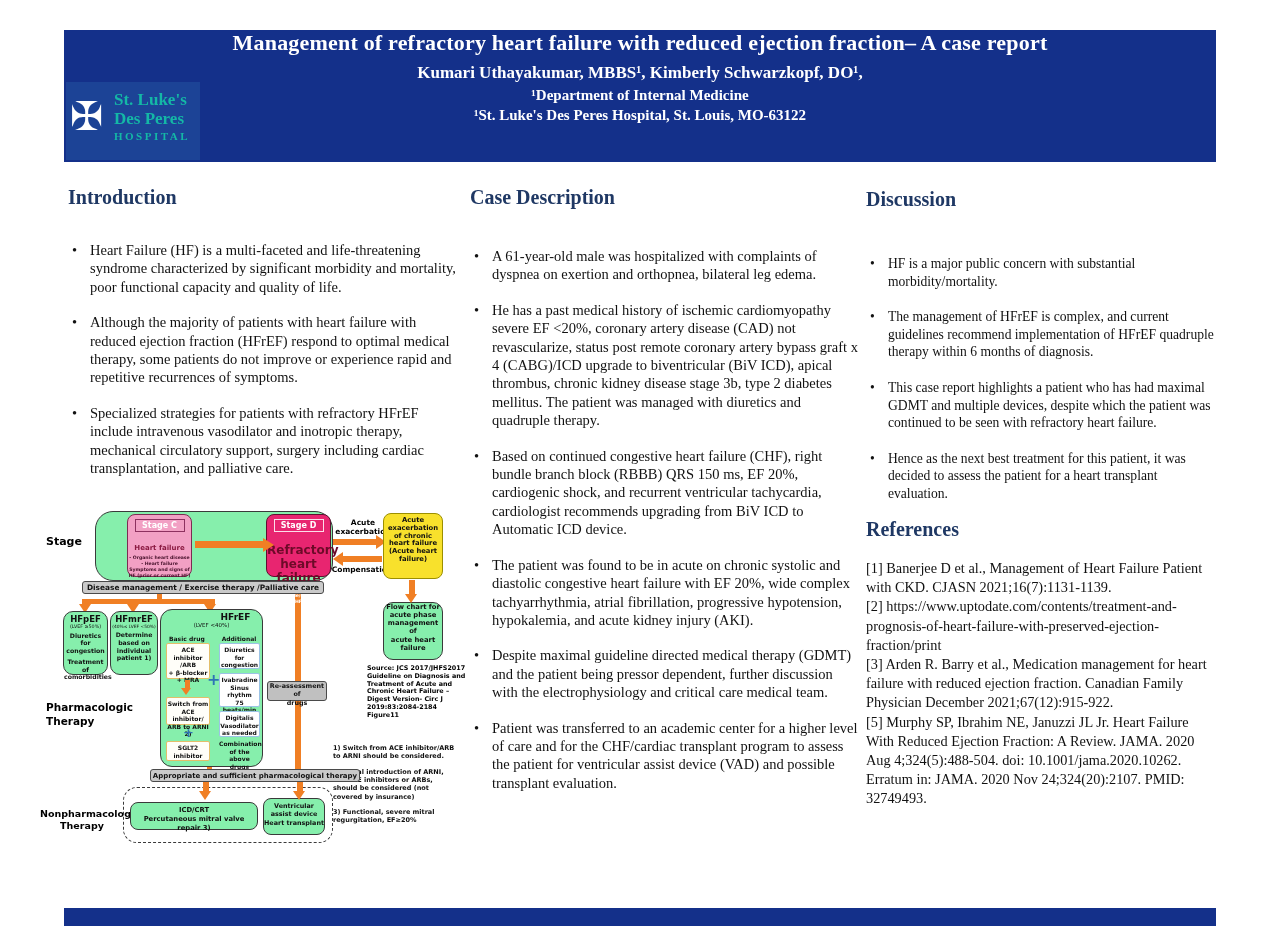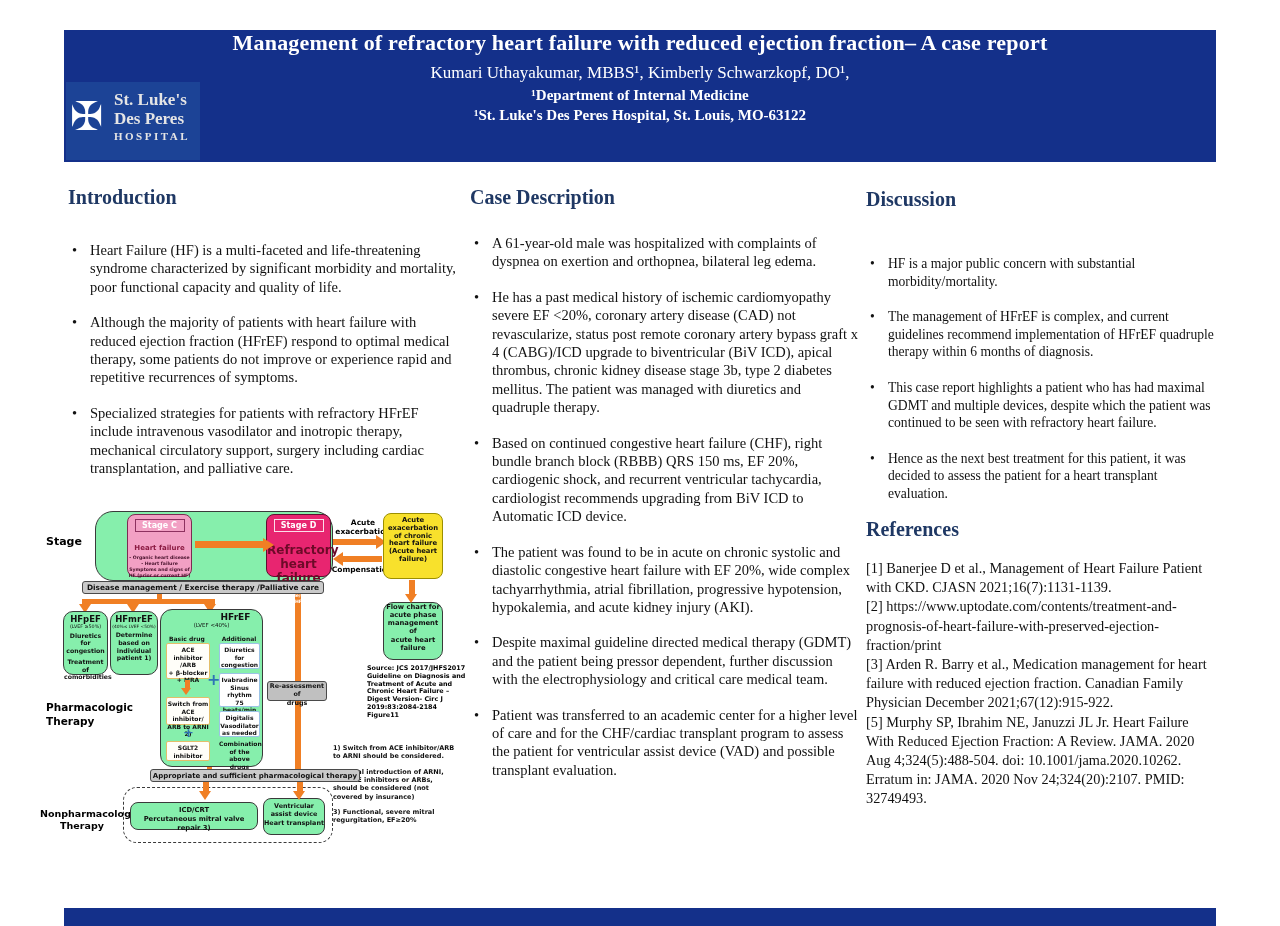--- a/index.html
+++ b/index.html
@@ -3,26 +3,26 @@
 <meta charset="utf-8">
 <style>
   html,body{margin:0;padding:0;}
   body{width:1280px;height:926px;position:relative;overflow:hidden;background:#ffffff;
        font-family:"Liberation Serif","DejaVu Serif",serif;color:#111;}
   .abs{position:absolute;}
 
   
   .header{position:absolute;left:64px;top:30px;width:1152px;height:132px;background:#14308A;color:#fff;text-align:center;}
   .header .title{font-size:22px;font-weight:bold;letter-spacing:.2px;}
-  .header .authors{font-size:17px;font-weight:normal;margin-top:7px;}
+  .header .authors{font-size:17px;font-weight:bold;margin-top:7px;}
   .header .dept{font-size:15px;font-weight:bold;margin-top:4px;}
   .header .affil{font-size:15px;font-weight:bold;margin-top:3px;}
   .logo{position:absolute;left:2px;top:52px;width:134px;height:78px;background:#1C4396;text-align:left;}
   .logo .cross{position:absolute;left:4px;top:14px;font-size:40px;color:#fff;font-family:"DejaVu Sans",sans-serif;line-height:40px;}
-  .logo .ltext{position:absolute;left:48px;top:8px;color:#e5e5e5;}
+  .logo .ltext{position:absolute;left:48px;top:8px;color:#14b8a6;}
   .logo .l1,.logo .l2{font-size:17px;font-weight:bold;line-height:19px;}
   .logo .l3{font-size:11px;font-weight:bold;letter-spacing:2.5px;margin-top:2px;}
 
   
   .colhead{font-size:20px;font-weight:bold;color:#1F3864;}
   .col{position:absolute;}
   .bullets{margin-top:0;}
   .bullet{position:relative;padding-left:22px;}
   .bullet::before{content:"\2022";position:absolute;left:4px;}
   .intro-col .bullet,.case-col .bullet{font-size:14.5px;line-height:18.4px;margin-bottom:17px;}
@@ -71,21 +71,21 @@
   <div class="colhead">Introduction</div>
   <div class="bullets" style="margin-top:32px;">
     <div class="bullet">Heart Failure (HF) is a multi-faceted and life-threatening syndrome characterized by significant morbidity  and mortality,  poor functional  capacity and quality  of life.</div>
     <div class="bullet">Although  the majority  of patients with heart failure with reduced ejection  fraction (HFrEF) respond to optimal  medical therapy,  some patients do not improve  or experience rapid and repetitive recurrences of symptoms.</div>
     <div class="bullet">Specialized  strategies for patients with refractory HFrEF include  intravenous vasodilator  and inotropic  therapy, mechanical circulatory  support,  surgery including  cardiac transplantation,  and palliative  care.</div>
   </div>
 </div>
 
 <div class="col case-col" style="left:470px;top:186px;width:388px;">
   <div class="colhead">Case Description</div>
-  <div class="bullets" style="margin-top:25px;">
+  <div class="bullets" style="margin-top:38px;">
     <div class="bullet">A 61-year-old male was hospitalized  with complaints  of dyspnea on exertion and orthopnea,  bilateral leg  edema.</div>
     <div class="bullet">He has a past medical  history  of ischemic  cardiomyopathy severe EF &lt;20%, coronary artery disease (CAD) not revascularize, status post remote coronary artery bypass graft x 4 (CABG)/ICD upgrade to biventricular  (BiV ICD), apical  thrombus,  chronic  kidney  disease stage 3b, type 2 diabetes mellitus.  The patient was managed with diuretics  and quadruple  therapy.</div>
     <div class="bullet"> Based on continued  congestive heart failure (CHF), right bundle  branch block  (RBBB) QRS 150  ms, EF 20%, cardiogenic  shock,  and recurrent ventricular  tachycardia, cardiologist  recommends  upgrading  from BiV ICD to Automatic  ICD device.</div>
     <div class="bullet">The patient  was found to be in acute on chronic  systolic and diastolic  congestive heart failure with EF 20%, wide complex  tachyarrhythmia,  atrial fibrillation,   progressive hypotension,  hypokalemia,  and acute kidney  injury  (AKI).</div>
     <div class="bullet">Despite maximal  guideline  directed medical therapy (GDMT) and the patient  being  pressor dependent,  further discussion  with the electrophysiology  and critical care medical  team.</div>
     <div class="bullet">Patient was transferred to an academic  center for a higher level  of care and for the CHF/cardiac transplant program to assess the patient  for ventricular  assist device (VAD) and possible  transplant  evaluation.</div>
   </div>
 </div>
 
 <div class="col disc-col" style="left:866px;top:188px;width:352px;">

